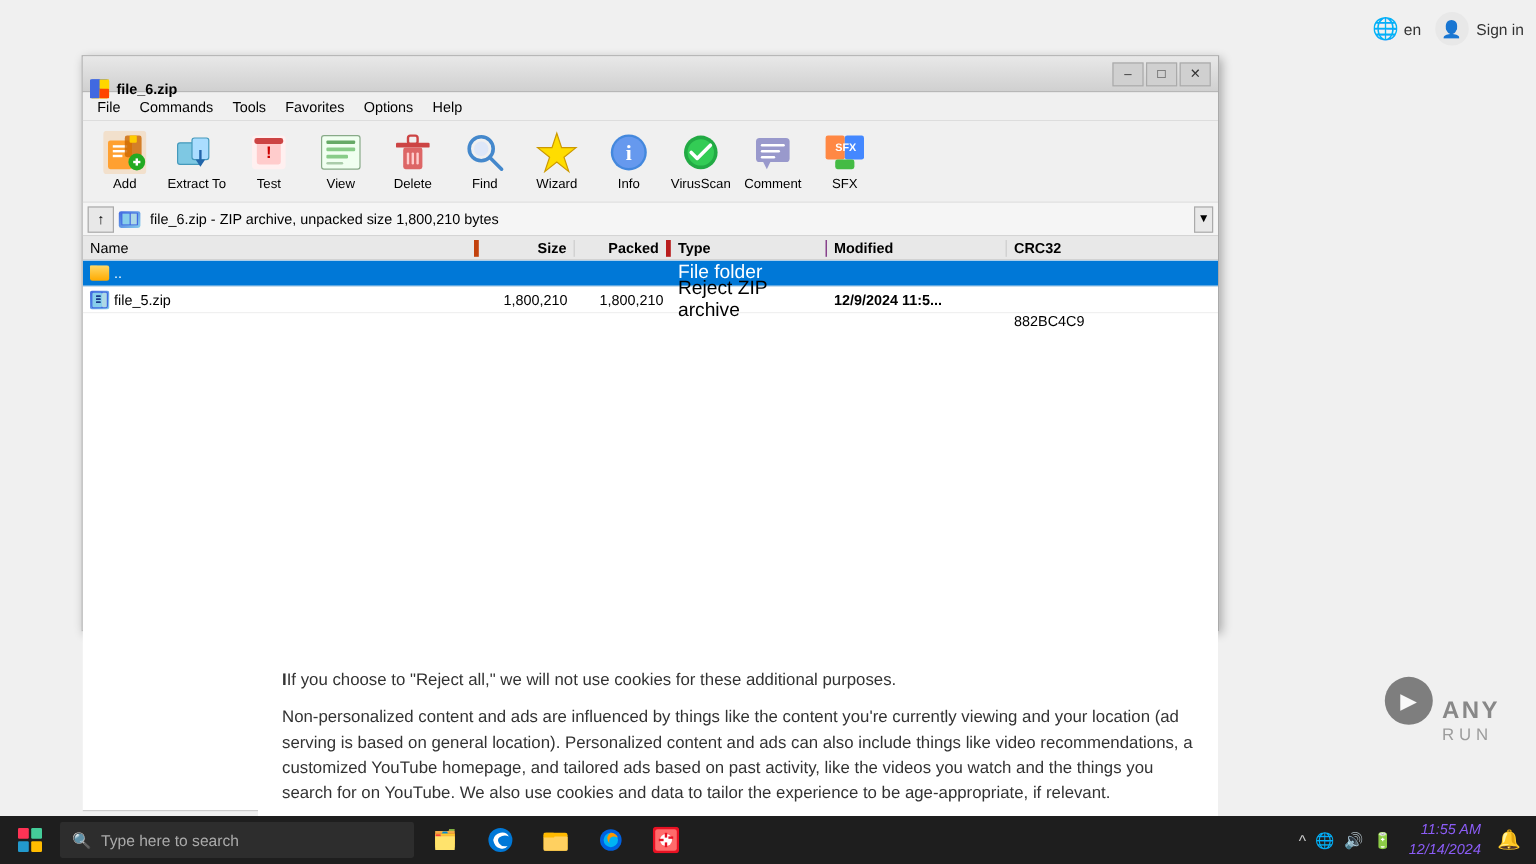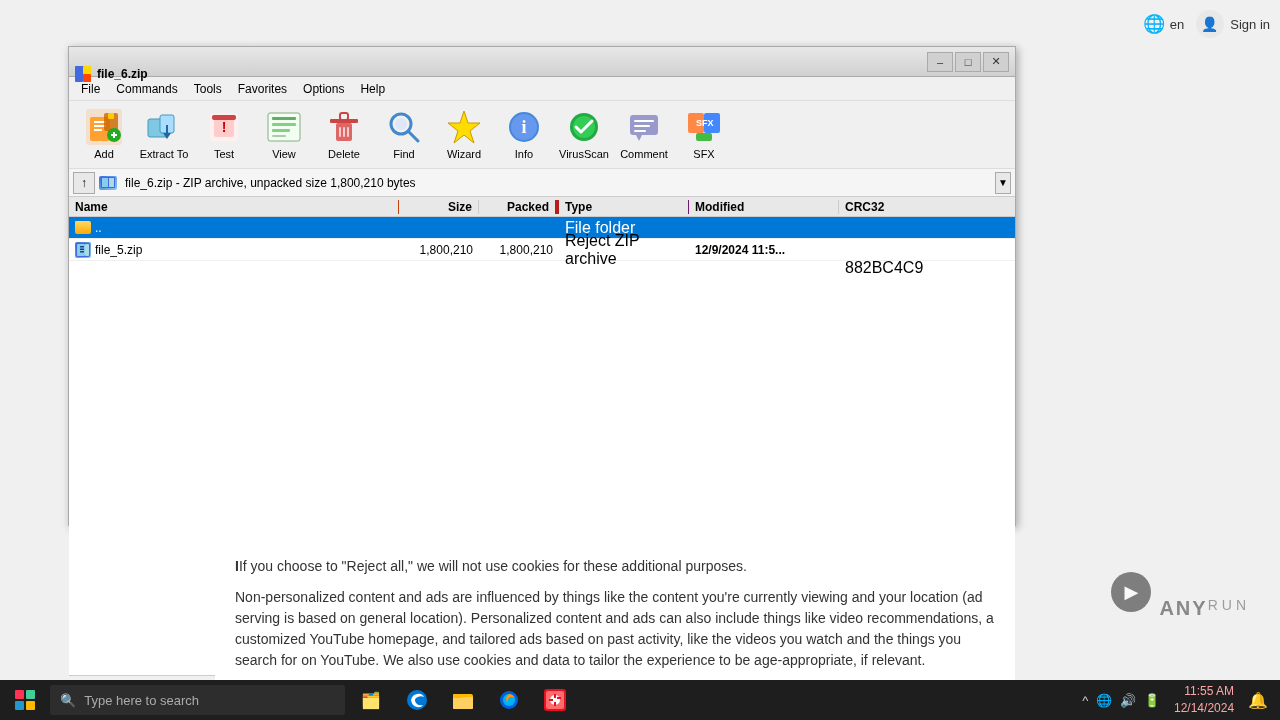--- a/index.html
+++ b/index.html
@@ -193,22 +193,22 @@
       display: flex;
       height: 20px;
       background: #e8e8e8;
       border-bottom: 1px solid #ccc;
       align-items: center;
     }
     .col-name {
       width: 330px;
       padding: 0 6px;
       font-size: 12px;
-      font-weight: bold;
-      border-right: 1px solid #c2410c;
+      font-weight: normal;
+      border-right: 4px solid #c2410c;
       cursor: pointer;
     }
     .col-size {
       width: 80px;
       padding: 0 6px;
       text-align: right;
       font-size: 12px;
       font-weight: bold;
       border-right: 1px solid #ccc;
       cursor: pointer;
@@ -261,21 +261,21 @@
       width: 330px;
       padding: 0 6px;
       display: flex; align-items: center; gap: 4px;
       font-size: 12px;
       overflow: hidden;
     }
     .row-size { width: 80px; padding: 0 6px; text-align: right; font-size: 12px; }
     .row-packed { width: 80px; padding: 0 6px; text-align: right; font-size: 12px; }
     .row-type { width: 130px; padding: 0 6px; font-size: 16px; }
     .row-modified { width: 150px; padding: 0 6px; font-size: 12px; font-weight: bold; }
-    .row-crc { flex: 1; padding: 0 6px; font-size: 16px; margin-top: 36px; }
+    .row-crc { flex: 1; padding: 0 6px; font-size: 12px; margin-top: 36px; }
 
     .folder-icon-sm {
       width: 16px; height: 13px;
       background: linear-gradient(to bottom, #ffd966, #ffaa00);
       border-radius: 1px 2px 2px 2px;
       position: relative;
       flex-shrink: 0;
     }
     .folder-icon-sm::before {
       content: '';
@@ -416,21 +416,21 @@
       margin-left: auto;
       display: flex;
       align-items: center;
       gap: 4px;
       padding-right: 8px;
     }
     .tray-icons {
       display: flex; align-items: center; gap: 2px;
     }
     .tray-icon { font-size: 13px; color: #ccc; padding: 0 3px; cursor: pointer; }
-    .clock { color: #fca5a5; font-size: 12px; text-align: right; line-height: 1.4; padding: 0 6px; cursor: pointer; }
+    .clock { color: #8b5cf6; font-size: 12px; text-align: right; line-height: 1.4; padding: 0 6px; cursor: pointer; font-style: italic; }
     .notification-btn { color: #ccc; font-size: 16px; cursor: pointer; padding: 0 4px; }
     .winrar-body {
       display: flex;
       flex-direction: column;
       height: 100%;
     }
   </style>
 </head>
 <body>
 
@@ -691,21 +691,21 @@
   <div class="web-content">
     <p>
       <span class="bold-start">I</span><span>If you choose to "Reject all," we will not use cookies for these additional purposes.</span>
     </p>
     <p>Non-personalized content and ads are influenced by things like the content you're currently viewing and your location (ad serving is based on general location). Personalized content and ads can also include things like video recommendations, a customized YouTube homepage, and tailored ads based on past activity, like the videos you watch and the things you search for on YouTube. We also use cookies and data to tailor the experience to be age-appropriate, if relevant.</p>
     <p>Select "More options" to see additional information, including details about managing your privacy settings.</p>
   </div>
 
   <div class="anyrun-watermark">
     <div class="anyrun-icon">▶</div>
-    <div style="display:flex;flex-direction:row;margin-top:34px;">
+    <div style="display:flex;flex-direction:column;margin-top:34px;">
       <span style="font-size:20px;font-weight:900;color:#444;letter-spacing:2px;">ANY</span>
       <span style="font-size:14px;font-weight:normal;color:#666;letter-spacing:4px;">RUN</span>
     </div>
   </div>
 
 </div>
 
 <div class="taskbar">
   <div class="start-btn">
     <div class="start-logo">

